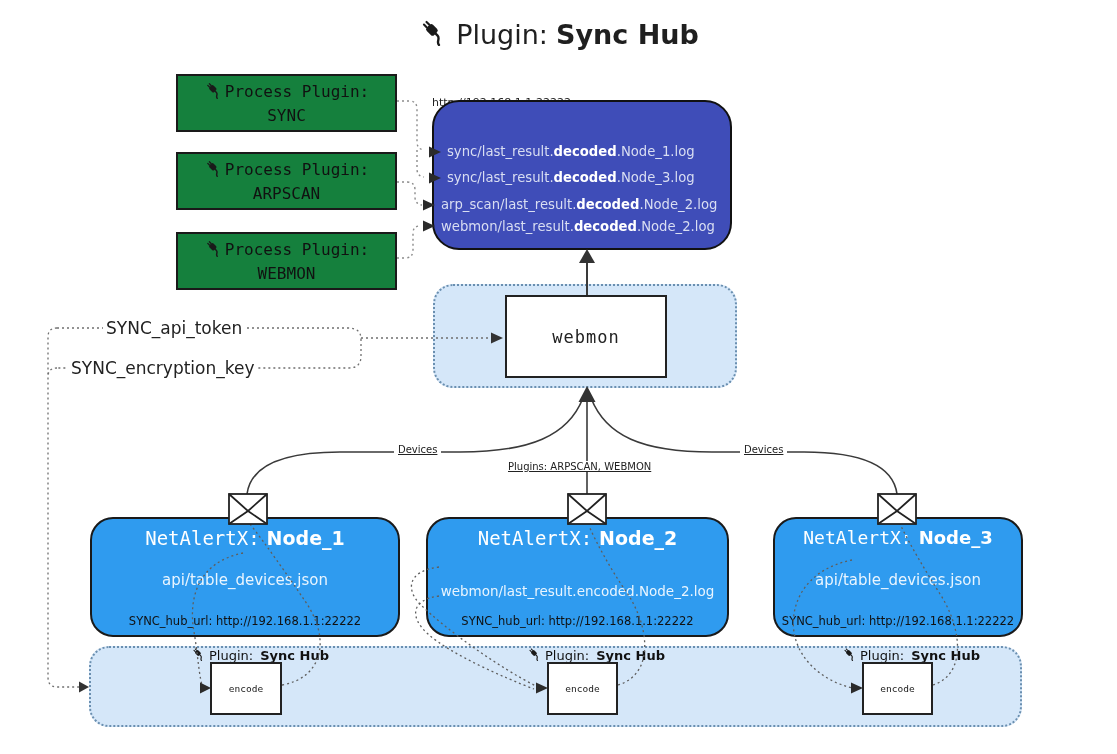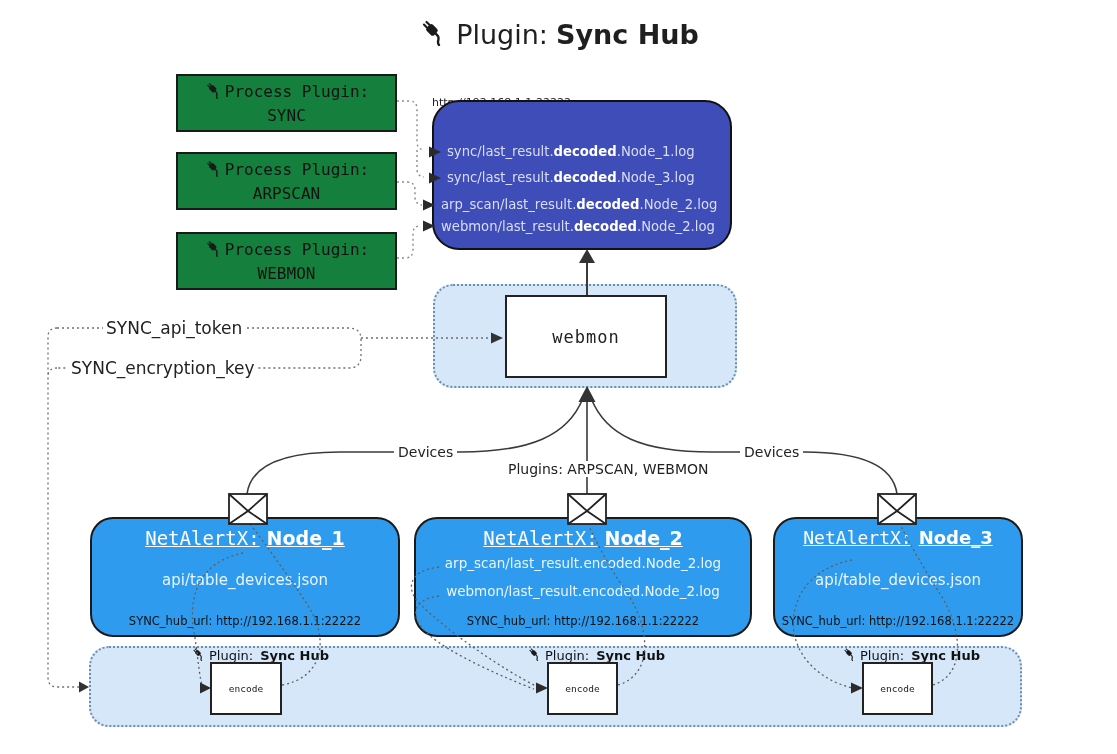--- a/index.html
+++ b/index.html
@@ -30,27 +30,27 @@
   .hub-url{position:absolute;left:432px;top:80px;width:300px;text-align:left;
            font-size:11px;color:#222;margin-top:16px;}
 
   
   .panel{position:absolute;background:#d5e7f9;border:2px dotted #6a8fb0;border-radius:20px;box-sizing:border-box;}
   .white-box{position:absolute;background:#fff;border:2px solid #222;box-sizing:border-box;
              display:flex;align-items:center;justify-content:center;
              font-family:"DejaVu Sans Mono",monospace;color:#222;}
 
   
-  .line-label{position:absolute;background:#fff;padding:0 4px;font-size:14px;color:#222;white-space:nowrap;}
+  .line-label{position:absolute;background:#fff;padding:0 4px;font-size:10px;color:#222;white-space:nowrap;text-decoration:underline;}
   .secret-label{position:absolute;background:#fff;padding:0 3px;font-size:17px;color:#222;white-space:nowrap;}
 
   
   .node{position:absolute;top:517px;height:120px;background:#2f9bef;border:2px solid #1a1a1a;
         border-radius:23px;box-sizing:border-box;}
-  .node-title{position:absolute;top:8px;left:0;width:100%;text-align:center;font-size:19px;color:#fff;white-space:nowrap;text-decoration:underline;}
+  .node-title{position:absolute;top:8px;left:0;width:100%;text-align:center;font-size:19px;color:#fff;white-space:nowrap;}
   .node-title .pfx{font-family:"DejaVu Sans Mono",monospace;}
   .node-title .t-name{font-weight:bold;margin-left:7px;}
   .node-file{position:absolute;left:0;width:100%;text-align:center;color:#e9f5ff;white-space:nowrap;}
   .node-url{position:absolute;bottom:7px;left:0;width:100%;text-align:center;font-size:11.5px;color:#111;}
 
   
   .band-label{position:absolute;display:flex;align-items:center;gap:3px;font-size:13px;color:#111;white-space:nowrap;}
   .band-label .t-name{font-weight:bold;margin-left:4px;}
 
   svg.overlay{position:absolute;left:0;top:0;pointer-events:none;}
@@ -135,24 +135,23 @@
 
   <div class="panel" style="left:433px;top:284px;width:304px;height:104px;"></div>
   <div class="white-box" style="left:505px;top:295px;width:162px;height:83px;font-size:17px;letter-spacing:1px;">webmon</div>
 
   <div class="node" style="left:90px;width:310px;">
     <div class="node-title">
       <span class="pfx">NetAlertX:</span><span class="t-name">Node_1</span></div>
     <div class="node-file" style="top:52px;font-size:15px;">api/table_devices.json</div>
     <div class="node-url">SYNC_hub_url: http://192.168.1.1:22222</div>
   </div>
-  <div class="node" style="left:414px;width:338px;">
+  <div class="node" style="left:426px;width:303px;">
     <div class="node-title">
       <span class="pfx">NetAlertX:</span><span class="t-name">Node_2</span></div>
-    <div class="node-file" style="top:36px;font-size:13.5px;">arp_scan/last_result.encoded.Node_2.log</div>
     <div class="node-file" style="top:64px;font-size:13.5px;">webmon/last_result.encoded.Node_2.log</div>
     <div class="node-url">SYNC_hub_url: http://192.168.1.1:22222</div>
   </div>
   <div class="node" style="left:773px;width:250px;">
     <div class="node-title" style="font-size:18px;">
       <span class="pfx">NetAlertX:</span><span class="t-name">Node_3</span></div>
     <div class="node-file" style="top:52px;font-size:15px;">api/table_devices.json</div>
     <div class="node-url">SYNC_hub_url: http://192.168.1.1:22222</div>
   </div>
 

